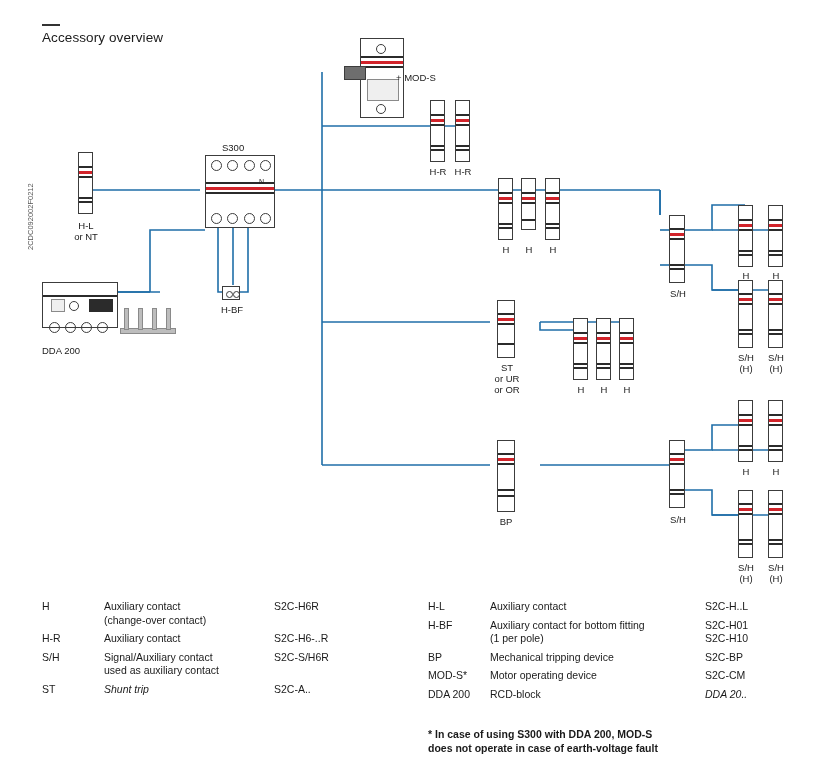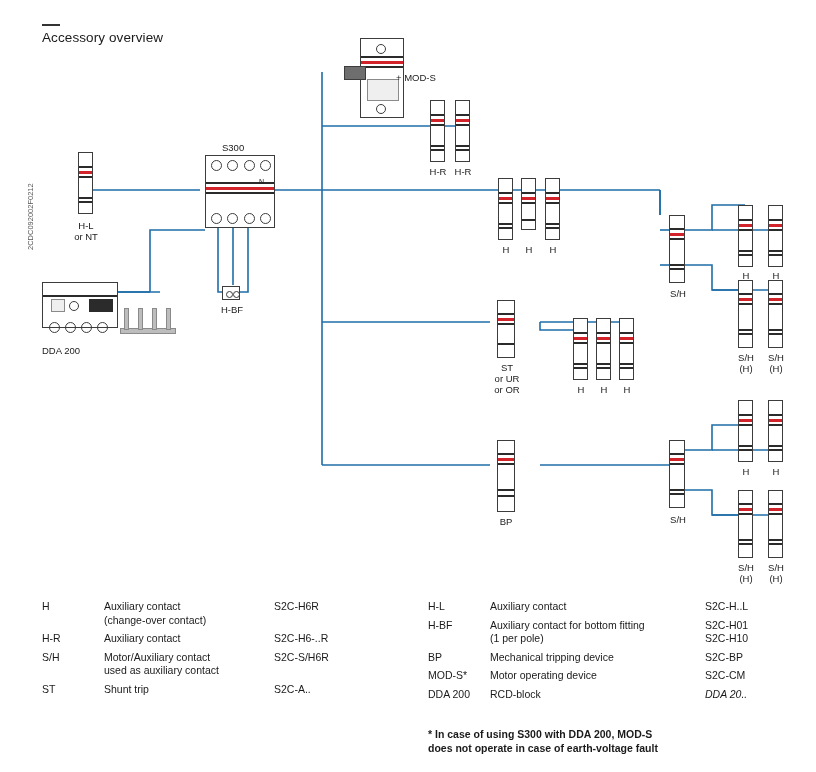--- a/index.html
+++ b/index.html
@@ -395,27 +395,27 @@
 (change-over contact)</td>
           <td class="col-part">S2C-H6R</td>
         </tr>
         <tr>
           <td class="col-code">H-R</td>
           <td class="col-desc" style="white-space:pre-line;">Auxiliary contact</td>
           <td class="col-part">S2C-H6-..R</td>
         </tr>
         <tr>
           <td class="col-code">S/H</td>
-          <td class="col-desc" style="white-space:pre-line;">Motor/Auxiliary contact
+          <td class="col-desc" style="white-space:pre-line;">Signal/Auxiliary contact
 used as auxiliary contact</td>
           <td class="col-part">S2C-S/H6R</td>
         </tr>
         <tr>
           <td class="col-code">ST</td>
-          <td class="col-desc" style="white-space:pre-line;">Shunt trip</td>
+          <td class="col-desc" style="white-space:pre-line;font-style:italic;">Shunt trip</td>
           <td class="col-part">S2C-A..</td>
         </tr>
       </tbody>
     </table>
   </div>
 
   <div class="legend" style="left:428px;top:600px;width:380px;">
     <table>
       <tbody>
         <tr>

